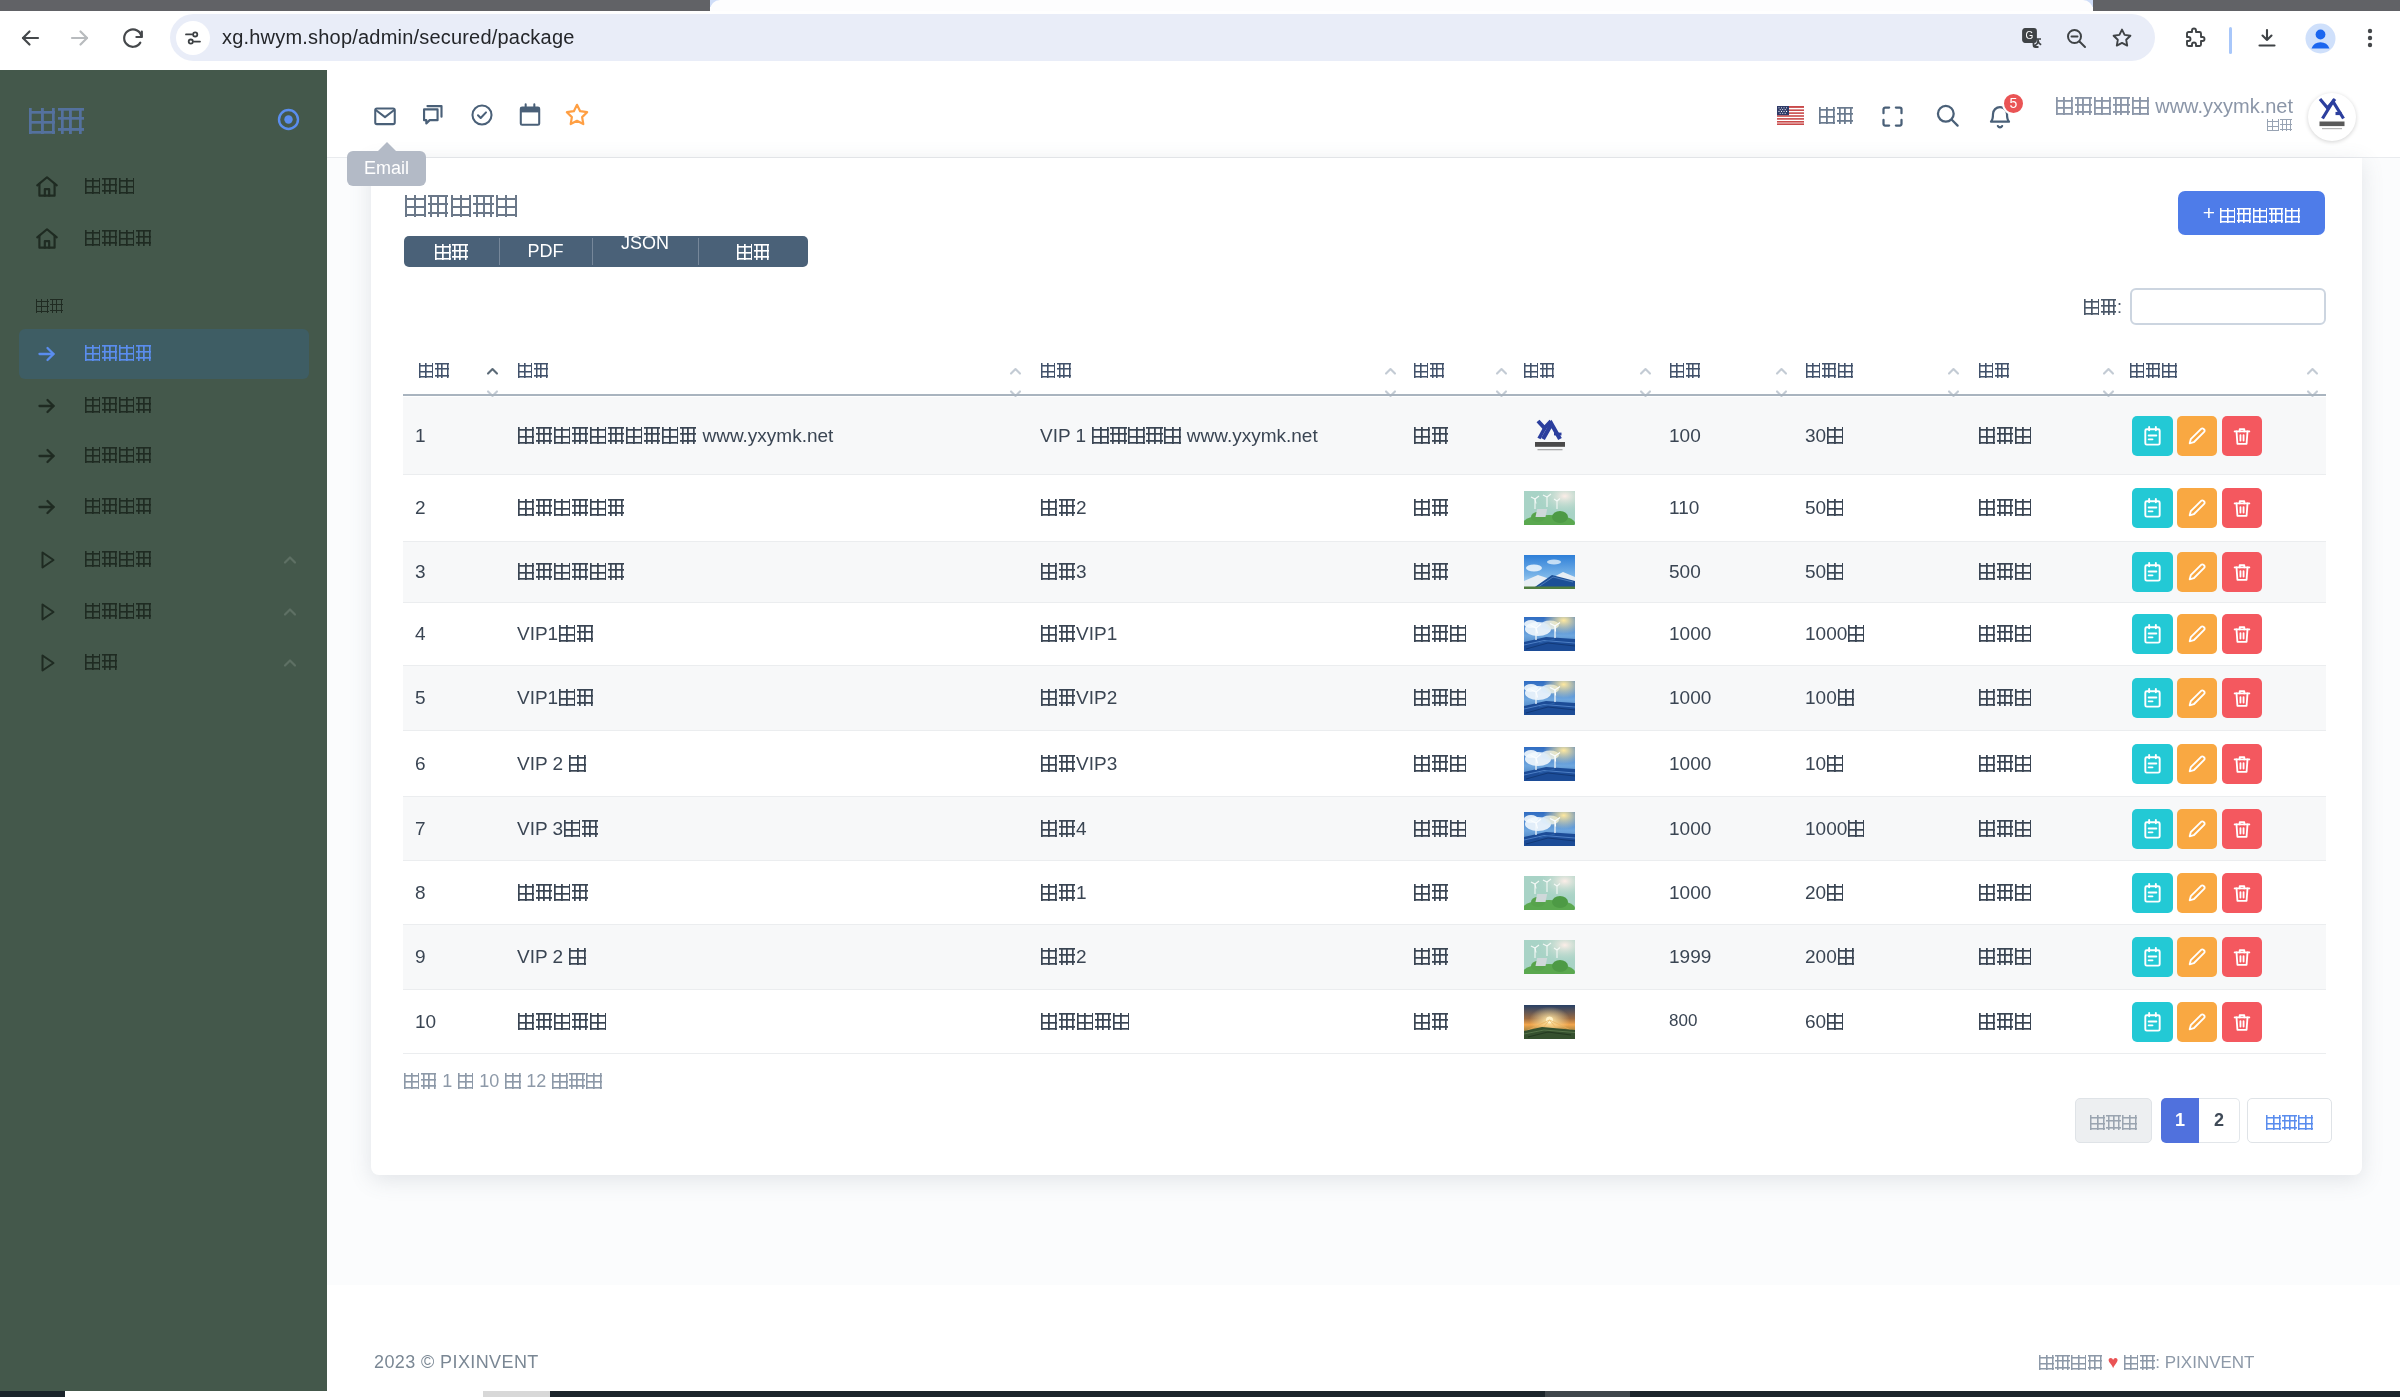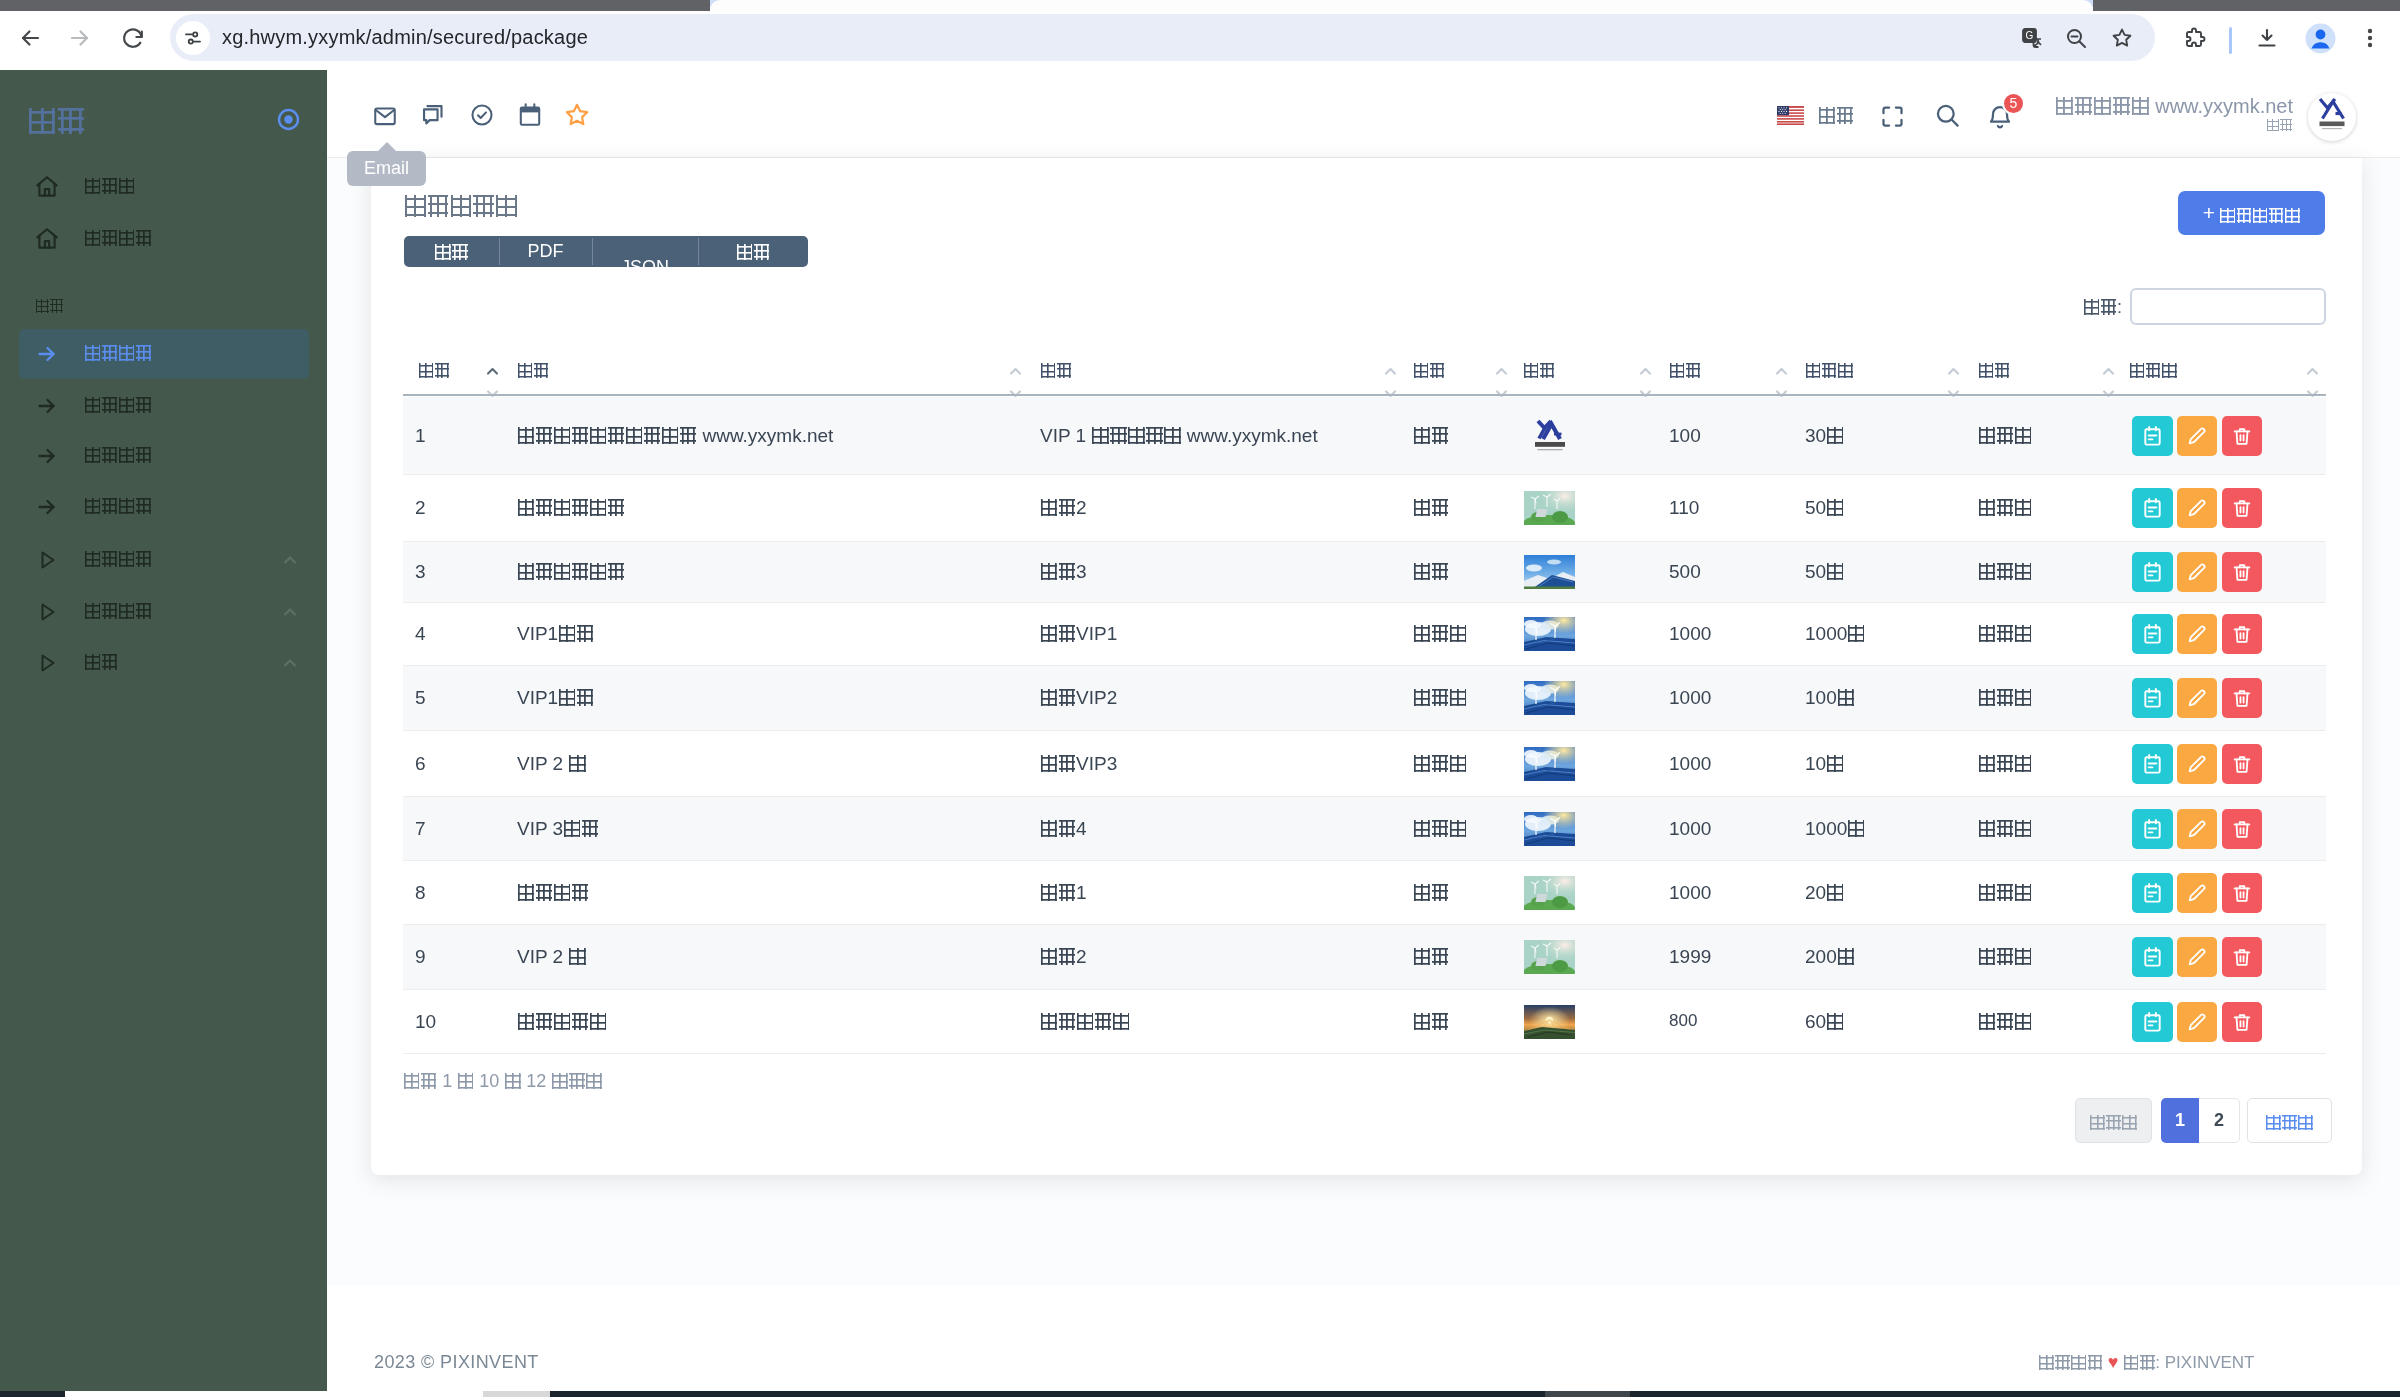--- a/index.html
+++ b/index.html
@@ -31,21 +31,21 @@
     <path d="M20.8 5.6V11h-5.4"></path>
   </svg>
 <div class="a" style="left:170px;top:14px;width:1985px;height:47px;border-radius:24px;background:#e9edf8"></div>
 <div class="a" style="left:176px;top:21px;width:34px;height:34px;border-radius:50%;background:#fff"></div>
 <svg class="a" style="left:183px;top:28px" width="20" height="20" viewBox="0 0 20 20" fill="none" stroke="#3c4043" stroke-width="1.8" stroke-linecap="round">
     <path d="M3 6.4h6"></path>
     <circle cx="12.2" cy="6.4" r="2.1"></circle>
     <path d="M17 13.6h-6"></path>
     <circle cx="7.8" cy="13.6" r="2.1"></circle>
   </svg>
-<div class="a" style="left:222px;top:14px;height:47px;line-height:47px;font-size:20px;color:#24262a;letter-spacing:.2px">xg.hwym.yxymk/admin/secured/package</div>
+<div class="a" style="left:222px;top:14px;height:47px;line-height:47px;font-size:20px;color:#24262a;letter-spacing:.2px">xg.hwym.shop/admin/secured/package</div>
 <svg class="a" style="left:2020px;top:26px" width="24" height="24" viewBox="0 0 24 24" fill="none" stroke="#3f4346" stroke-width="1.8">
     <rect x="3" y="3" width="13" height="13" rx="2" fill="#3f4346"></rect>
     <text x="9.5" y="13" font-size="10" fill="#fff" text-anchor="middle" font-family="Liberation Sans" stroke="none">G</text>
     <path d="M13.5 16.5v2.5a2 2 0 0 0 2 2h3"></path>
     <path d="M15 13h6M18 13v1.8a5 5 0 0 1-4 4.8M18.2 14.8a5 5 0 0 0 3 3.9" stroke-width="1.6"></path>
   </svg>
 <svg class="a" style="left:2064px;top:26px" width="24" height="24" viewBox="0 0 24 24" fill="none" stroke="#3f4346" stroke-width="2">
     <circle cx="10.5" cy="10.5" r="6.5"></circle>
     <path d="M15.5 15.5 21 21" stroke-linecap="round"></path>
     <path d="M7.5 10.5h6" stroke-linecap="round"></path>
@@ -215,21 +215,21 @@
 <svg class="a" style="left:377px;top:142px;z-index:5" width="20" height="10" viewBox="0 0 20 10">
     <path d="M10 0 20 10H0z" fill="#b3bac6"></path>
   </svg>
 <div class="a" style="left:347px;top:151px;width:79px;height:35px;background:#b3bac6;border-radius:6px;color:#fff;font-size:18px;text-align:center;line-height:35px;z-index:5">Email</div>
 <div class="a" style="left:404px;top:192px;font-size:24px;color:#6b7889"><i class="z"></i><i class="y"></i><i class="z"></i><i class="y"></i><i class="z"></i></div>
 <div class="a" style="left:404px;top:236px;width:404px;height:31px;background:#4a6178;border-radius:5px"></div>
 <div class="a" style="left:404px;top:236px;width:95px;height:31px;color:#fff;font-size:18px;text-align:center;line-height:31px"><i class="z"></i><i class="y"></i></div>
 <div class="a" style="left:499px;top:238px;width:1px;height:27px;background:#76879a"></div>
 <div class="a" style="left:499px;top:236px;width:93px;height:31px;color:#fff;font-size:18px;text-align:center;line-height:31px">PDF</div>
 <div class="a" style="left:592px;top:238px;width:1px;height:27px;background:#76879a"></div>
-<div class="a" style="left:592px;top:252px;width:106px;height:31px;color:#fff;font-size:18px;text-align:center;line-height:31px">JSON</div>
+<div class="a" style="left:592px;top:228px;width:106px;height:31px;color:#fff;font-size:18px;text-align:center;line-height:31px">JSON</div>
 <div class="a" style="left:698px;top:238px;width:1px;height:27px;background:#76879a"></div>
 <div class="a" style="left:698px;top:236px;width:110px;height:31px;color:#fff;font-size:18px;text-align:center;line-height:31px"><i class="z"></i><i class="y"></i></div>
 <div class="a" style="left:2178px;top:191px;width:147px;height:44px;background:#4e7ce9;border-radius:7px;color:#fff;font-size:17px;text-align:center;line-height:44px"><span style="font-size:21px;vertical-align:-1px">+</span> <i class="z"></i><i class="y"></i><i class="z"></i><i class="y"></i><i class="z"></i></div>
 <div class="a" style="left:2000px;top:297px;width:122px;text-align:right;font-size:18px;color:#4a5768"><i class="z"></i><i class="y"></i>:</div>
 <div class="a" style="left:2130px;top:288px;width:196px;height:37px;border:2px solid #ccd5e0;border-radius:6px;background:#fff"></div>
 <div class="a" style="left:418px;top:361px;font-size:17px;font-weight:bold;color:#42526b"><i class="z"></i><i class="y"></i></div>
 <div class="a" style="left:517px;top:361px;font-size:17px;font-weight:bold;color:#42526b"><i class="z"></i><i class="y"></i></div>
 <div class="a" style="left:1040px;top:361px;font-size:17px;font-weight:bold;color:#42526b"><i class="z"></i><i class="y"></i></div>
 <div class="a" style="left:1413px;top:361px;font-size:17px;font-weight:bold;color:#42526b"><i class="z"></i><i class="y"></i></div>
 <div class="a" style="left:1523px;top:361px;font-size:17px;font-weight:bold;color:#42526b"><i class="z"></i><i class="y"></i></div>

